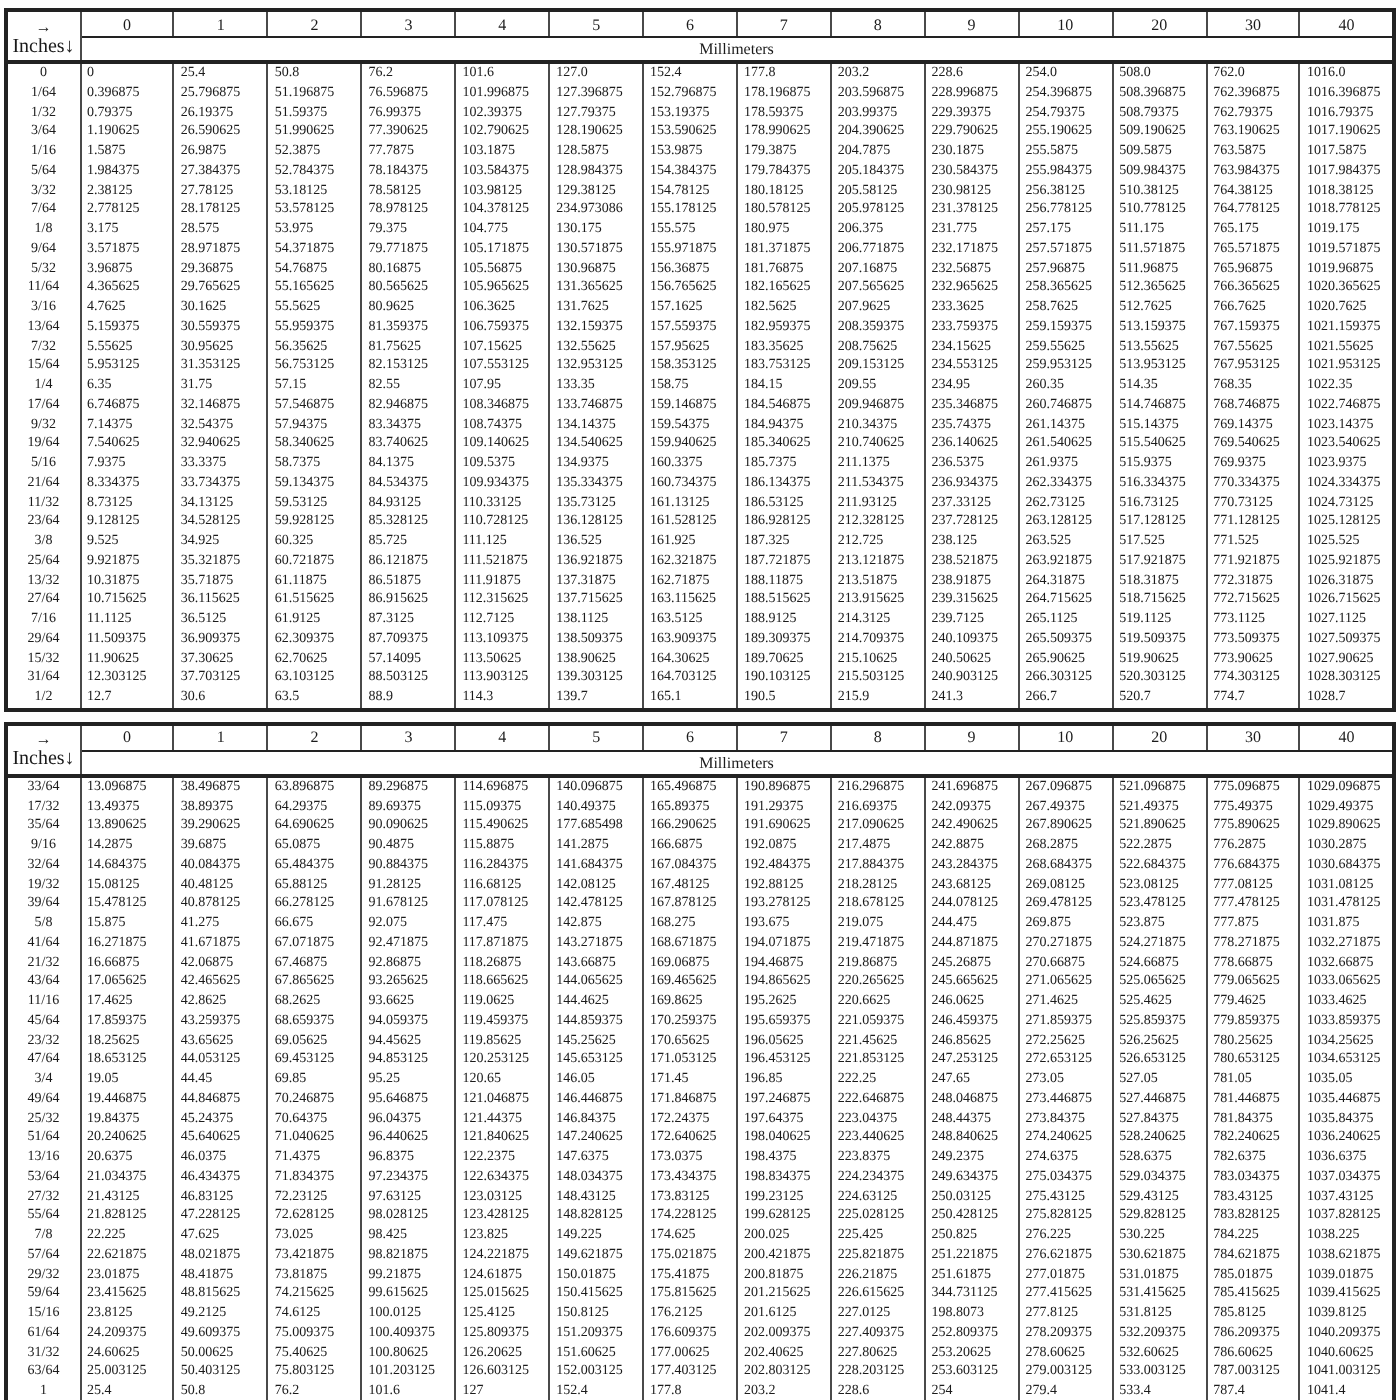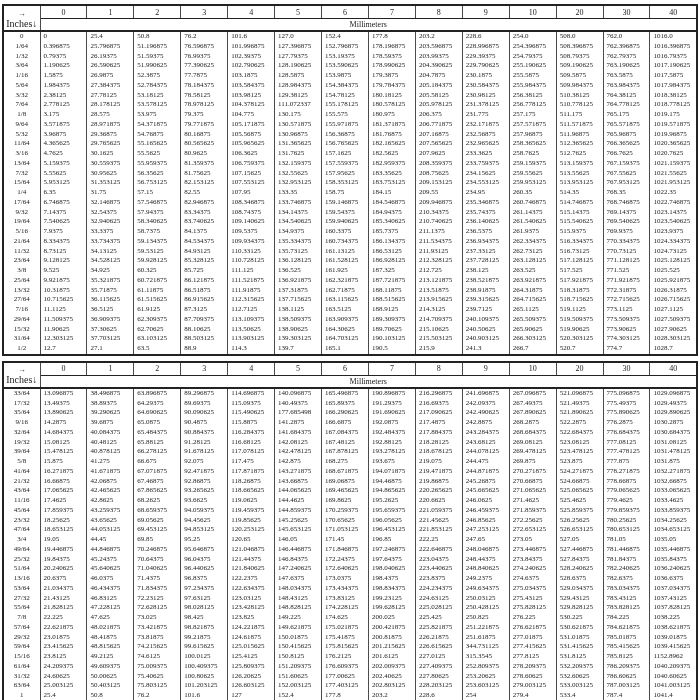--- a/index.html
+++ b/index.html
@@ -193,21 +193,21 @@
           <td class="val">764.38125</td>
           <td class="val">1018.38125</td>
         </tr>
         <tr>
           <th class="frac">7/64</th>
           <td class="val">2.778125</td>
           <td class="val">28.178125</td>
           <td class="val">53.578125</td>
           <td class="val">78.978125</td>
           <td class="val">104.378125</td>
-          <td class="val">111.072337</td>
+          <td class="val">234.973086</td>
           <td class="val">155.178125</td>
           <td class="val">180.578125</td>
           <td class="val">205.978125</td>
           <td class="val">231.378125</td>
           <td class="val">256.778125</td>
           <td class="val">510.778125</td>
           <td class="val">764.778125</td>
           <td class="val">1018.778125</td>
         </tr>
         <tr>
@@ -582,21 +582,21 @@
           <td class="val">265.509375</td>
           <td class="val">519.509375</td>
           <td class="val">773.509375</td>
           <td class="val">1027.509375</td>
         </tr>
         <tr>
           <th class="frac">15/32</th>
           <td class="val">11.90625</td>
           <td class="val">37.30625</td>
           <td class="val">62.70625</td>
-          <td class="val">88.10625</td>
+          <td class="val">57.14095</td>
           <td class="val">113.50625</td>
           <td class="val">138.90625</td>
           <td class="val">164.30625</td>
           <td class="val">189.70625</td>
           <td class="val">215.10625</td>
           <td class="val">240.50625</td>
           <td class="val">265.90625</td>
           <td class="val">519.90625</td>
           <td class="val">773.90625</td>
           <td class="val">1027.90625</td>
@@ -614,21 +614,21 @@
           <td class="val">215.503125</td>
           <td class="val">240.903125</td>
           <td class="val">266.303125</td>
           <td class="val">520.303125</td>
           <td class="val">774.303125</td>
           <td class="val">1028.303125</td>
         </tr>
         <tr>
           <th class="frac">1/2</th>
           <td class="val">12.7</td>
-          <td class="val">27.1</td>
+          <td class="val">30.6</td>
           <td class="val">63.5</td>
           <td class="val">88.9</td>
           <td class="val">114.3</td>
           <td class="val">139.7</td>
           <td class="val">165.1</td>
           <td class="val">190.5</td>
           <td class="val">215.9</td>
           <td class="val">241.3</td>
           <td class="val">266.7</td>
           <td class="val">520.7</td>
@@ -1144,25 +1144,25 @@
           <th class="frac">15/16</th>
           <td class="val">23.8125</td>
           <td class="val">49.2125</td>
           <td class="val">74.6125</td>
           <td class="val">100.0125</td>
           <td class="val">125.4125</td>
           <td class="val">150.8125</td>
           <td class="val">176.2125</td>
           <td class="val">201.6125</td>
           <td class="val">227.0125</td>
-          <td class="val">315.3545</td>
+          <td class="val">198.8073</td>
           <td class="val">277.8125</td>
           <td class="val">531.8125</td>
           <td class="val">785.8125</td>
-          <td class="val">1152.8962</td>
+          <td class="val">1039.8125</td>
         </tr>
         <tr>
           <th class="frac">61/64</th>
           <td class="val">24.209375</td>
           <td class="val">49.609375</td>
           <td class="val">75.009375</td>
           <td class="val">100.409375</td>
           <td class="val">125.809375</td>
           <td class="val">151.209375</td>
           <td class="val">176.609375</td>

